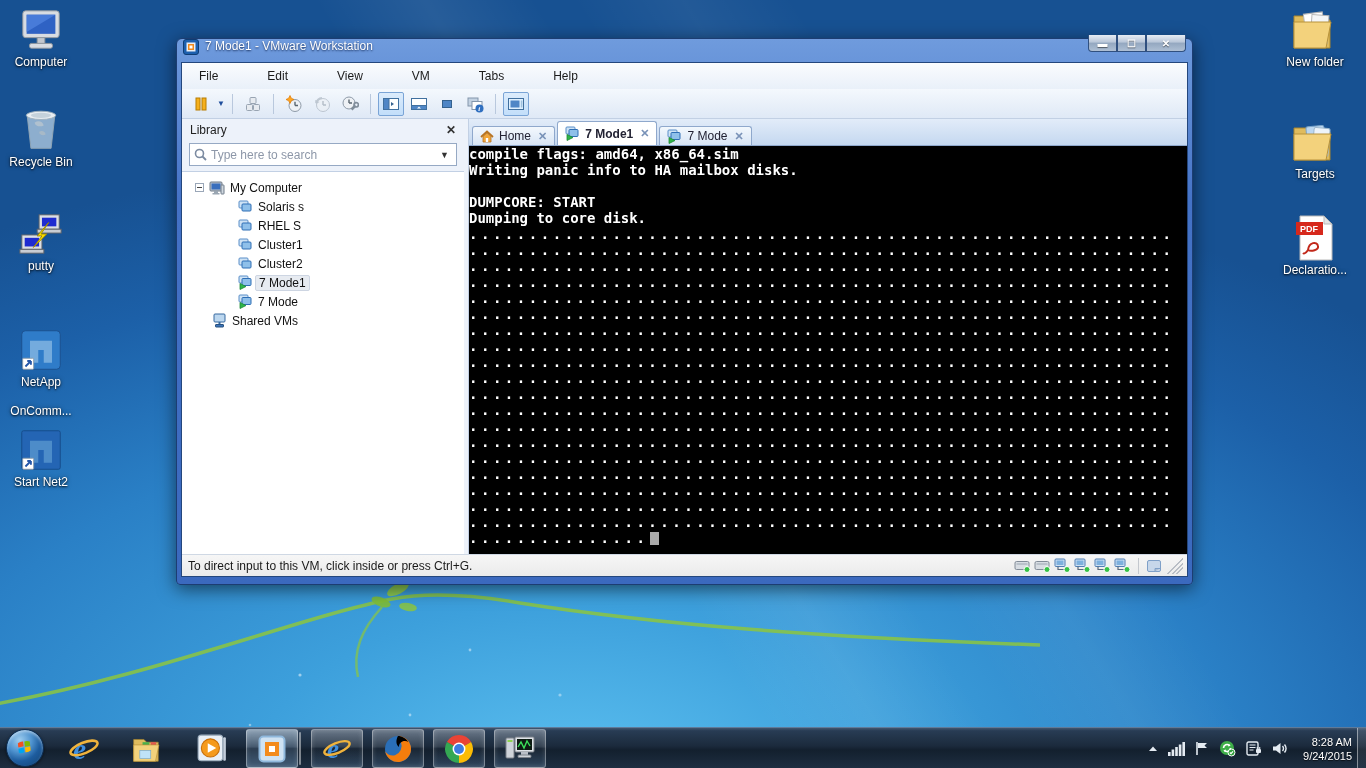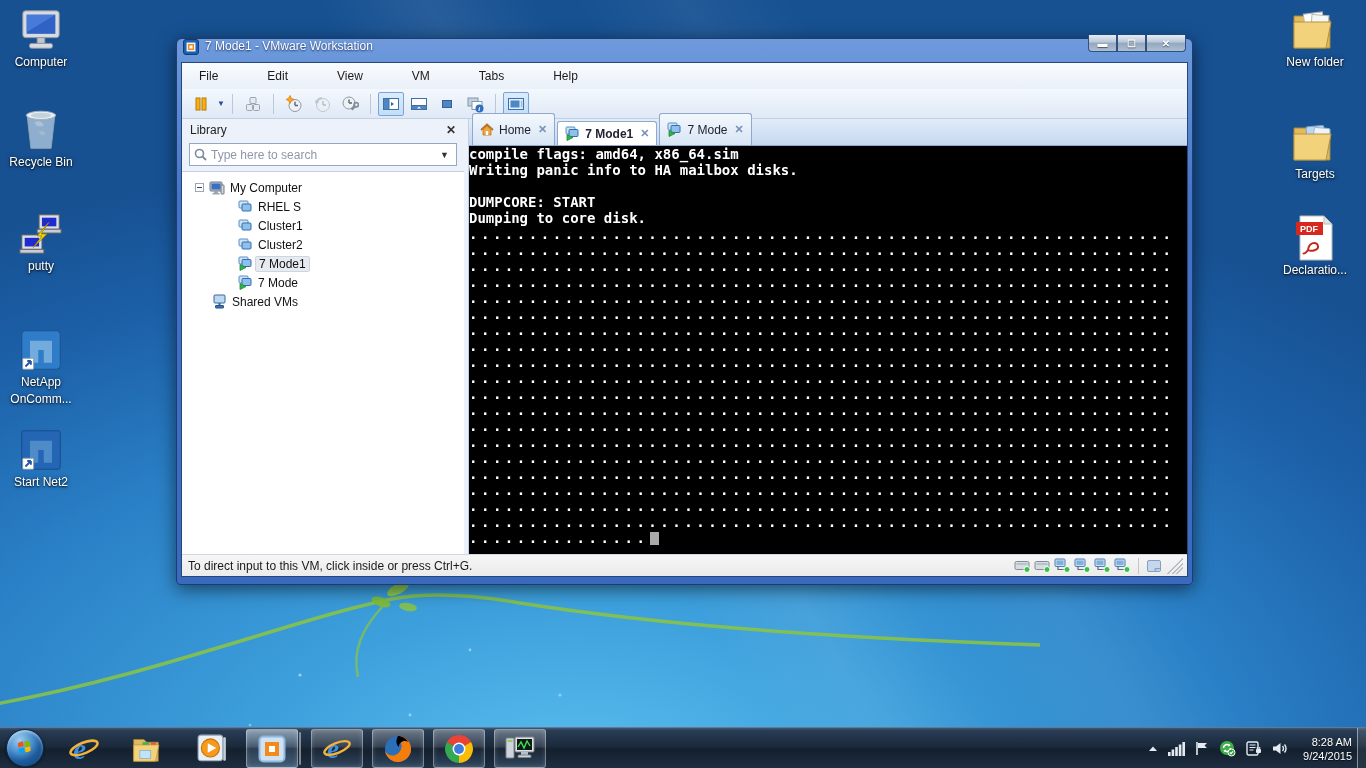--- a/index.html
+++ b/index.html
@@ -67,21 +67,21 @@
   .trow .exp::after { content:""; position:absolute; left:1px; right:1px; top:3px; height:1px; background:#444; }
   .trow.child { padding-left:56px; }
   .trow.root2 { padding-left:30px; }
   .trow .tlabel.sel { background:#e7ebf1; border:1px solid #cdd5e2; border-radius:2px; padding:0 3px; margin-left:-3px; }
 
   .splitter { width:4px; background:#edf2fa; cursor:col-resize; }
 
   
   .console-area { flex:1; display:flex; flex-direction:column; min-width:0; border-left:1px solid #c2d0e4; }
   .tabstrip { height:26px; background:linear-gradient(#e2ecf9,#c5d8f0); display:flex; align-items:flex-end; padding-left:3px; gap:2px; }
-  .tab { height:32px; display:flex; align-items:center; gap:5px; padding:0 7px;
+  .tab { height:19px; display:flex; align-items:center; gap:5px; padding:0 7px;
     border:1px solid #8fa8cc; border-bottom:none; border-radius:3px 3px 0 0;
     background:linear-gradient(#f3f8fd,#d8e5f5); color:#223; }
   .tab.active { background:#fff; height:24px; font-weight:bold; }
   .tab .x { color:#7a93b8; font-size:11px; font-weight:bold; margin-left:2px; }
   .vm-console { flex:1; background:#000; overflow:hidden; padding-left:0; border-top:1px solid #8fa8cc; cursor:default; }
   .cline { font-family:"DejaVu Sans Mono", monospace; font-weight:bold; font-size:14px;
     line-height:16px; color:#fff; white-space:pre; }
   .cline.dots { letter-spacing:-2.45px; }
   .cursor { display:inline-block; width:9px; height:13px; background:#aaa; vertical-align:-2px; margin-left:2px; }
 
@@ -183,21 +183,21 @@
   <div class="dicon" style="left:2px; top:326px;">
     <div class="glyph">
       <svg width="44" height="44" viewBox="0 0 48 48">
         <rect x="3" y="3" width="42" height="42" rx="4" fill="#2f7cc9" stroke="#1b4f8c"></rect>
         <path d="M12 38 V14 h24 v24 h-9 V24 h-6 v14 z" fill="#74abdd"></path>
         <rect x="4" y="33" width="12" height="12" rx="1" fill="#fff" stroke="#8899aa"></rect>
         <path d="M7 42 L13 36 M13 36 h-4 M13 36 v4" stroke="#2456a8" stroke-width="2" fill="none"></path>
       </svg>
     </div>
     <div class="lbl">NetApp</div>
-    <div class="lbl" style="margin-top:4px;">OnComm...</div>
+    <div class="lbl" style="margin-top:16px;">OnComm...</div>
   </div>
 
   <div class="dicon" style="left:2px; top:426px;">
     <div class="glyph">
       <svg width="44" height="44" viewBox="0 0 48 48">
         <rect x="3" y="3" width="42" height="42" rx="2" fill="#2465b4" stroke="#154a88"></rect>
         <path d="M12 38 V14 h24 v24 h-9 V24 h-6 v14 z" fill="#4d8cc9"></path>
         <rect x="4" y="33" width="12" height="12" rx="1" fill="#fff" stroke="#8899aa"></rect>
         <path d="M7 42 L13 36 M13 36 h-4 M13 36 v4" stroke="#2456a8" stroke-width="2" fill="none"></path>
       </svg>
@@ -373,20 +373,29 @@
               <span>
                 <svg width="16" height="14" viewBox="0 0 16 14">
                   <rect x="1" y="1" width="12" height="9" rx="1" fill="#b9c3ce" stroke="#6e7a88"></rect>
                   <rect x="2.5" y="2.5" width="9" height="6" fill="#3a6fbd"></rect>
                   <rect x="5" y="10" width="4" height="2" fill="#9aa6b2"></rect>
                   <rect x="3.5" y="12" width="7" height="1.5" fill="#9aa6b2"></rect>
                   <rect x="12" y="4" width="3" height="9" rx="0.5" fill="#cfd7df" stroke="#6e7a88"></rect>
                 </svg>
               </span>
               <span class="tlabel">My Computer</span>
+            </div>
+            <div class="trow child">
+              <span>
+                <svg width="15" height="14" viewBox="0 0 15 14">
+                  <rect x="1" y="1" width="9" height="7" rx="1" fill="#cfe3f5" stroke="#5b8fc9"></rect>
+                  <rect x="4" y="4" width="9" height="7" rx="1" fill="#8fc0ea" stroke="#2f6eb5"></rect>
+                </svg>
+              </span>
+              <span class="tlabel">Solaris s</span>
             </div>
             <div class="trow child">
               <span>
                 <svg width="15" height="14" viewBox="0 0 15 14">
                   <rect x="1" y="1" width="9" height="7" rx="1" fill="#cfe3f5" stroke="#5b8fc9"></rect>
                   <rect x="4" y="4" width="9" height="7" rx="1" fill="#8fc0ea" stroke="#2f6eb5"></rect>
                 </svg>
               </span>
               <span class="tlabel">RHEL S</span>
             </div>

